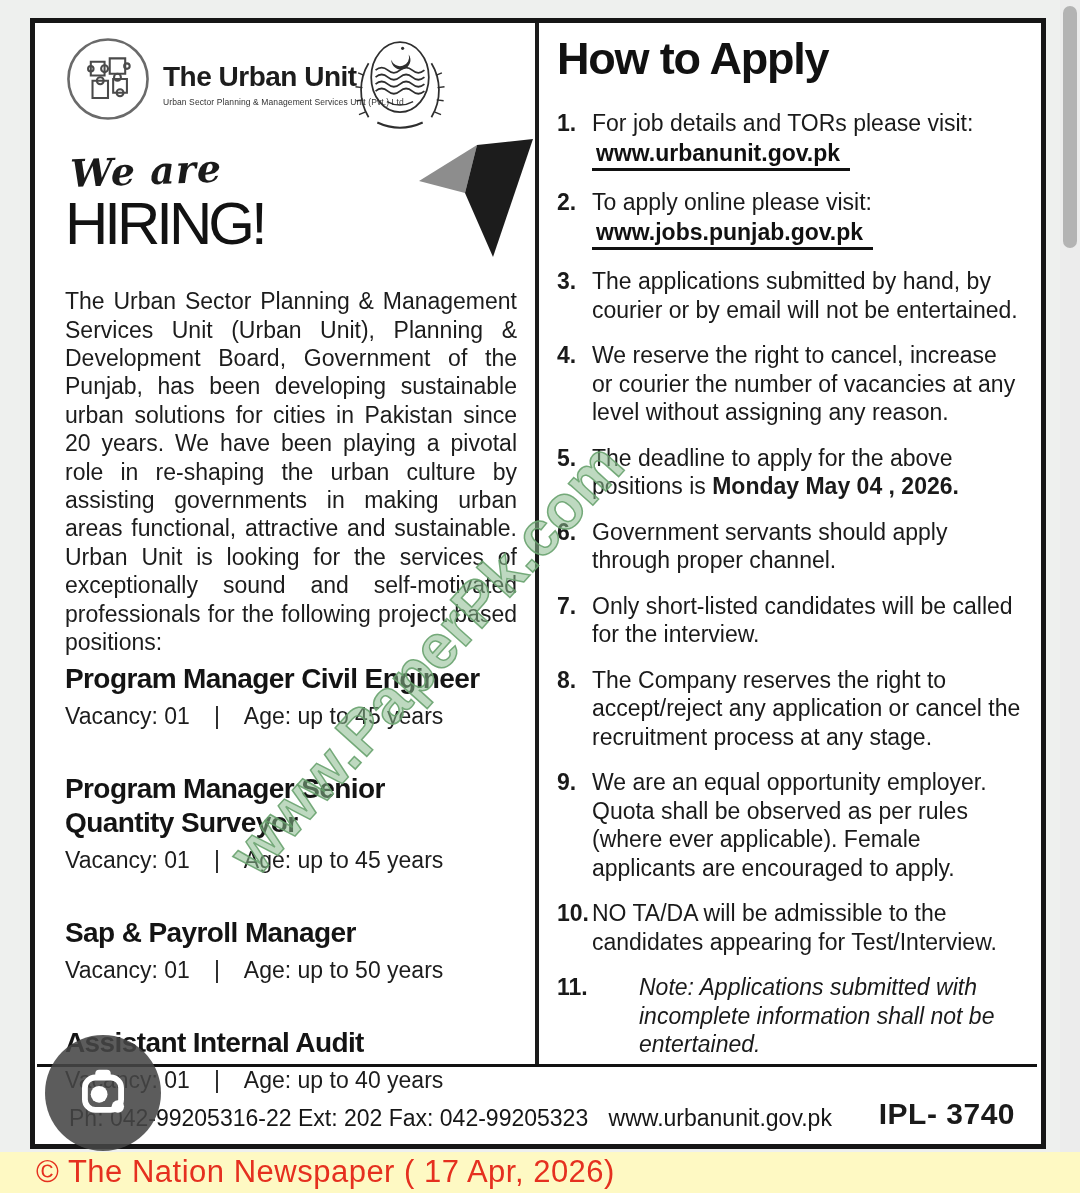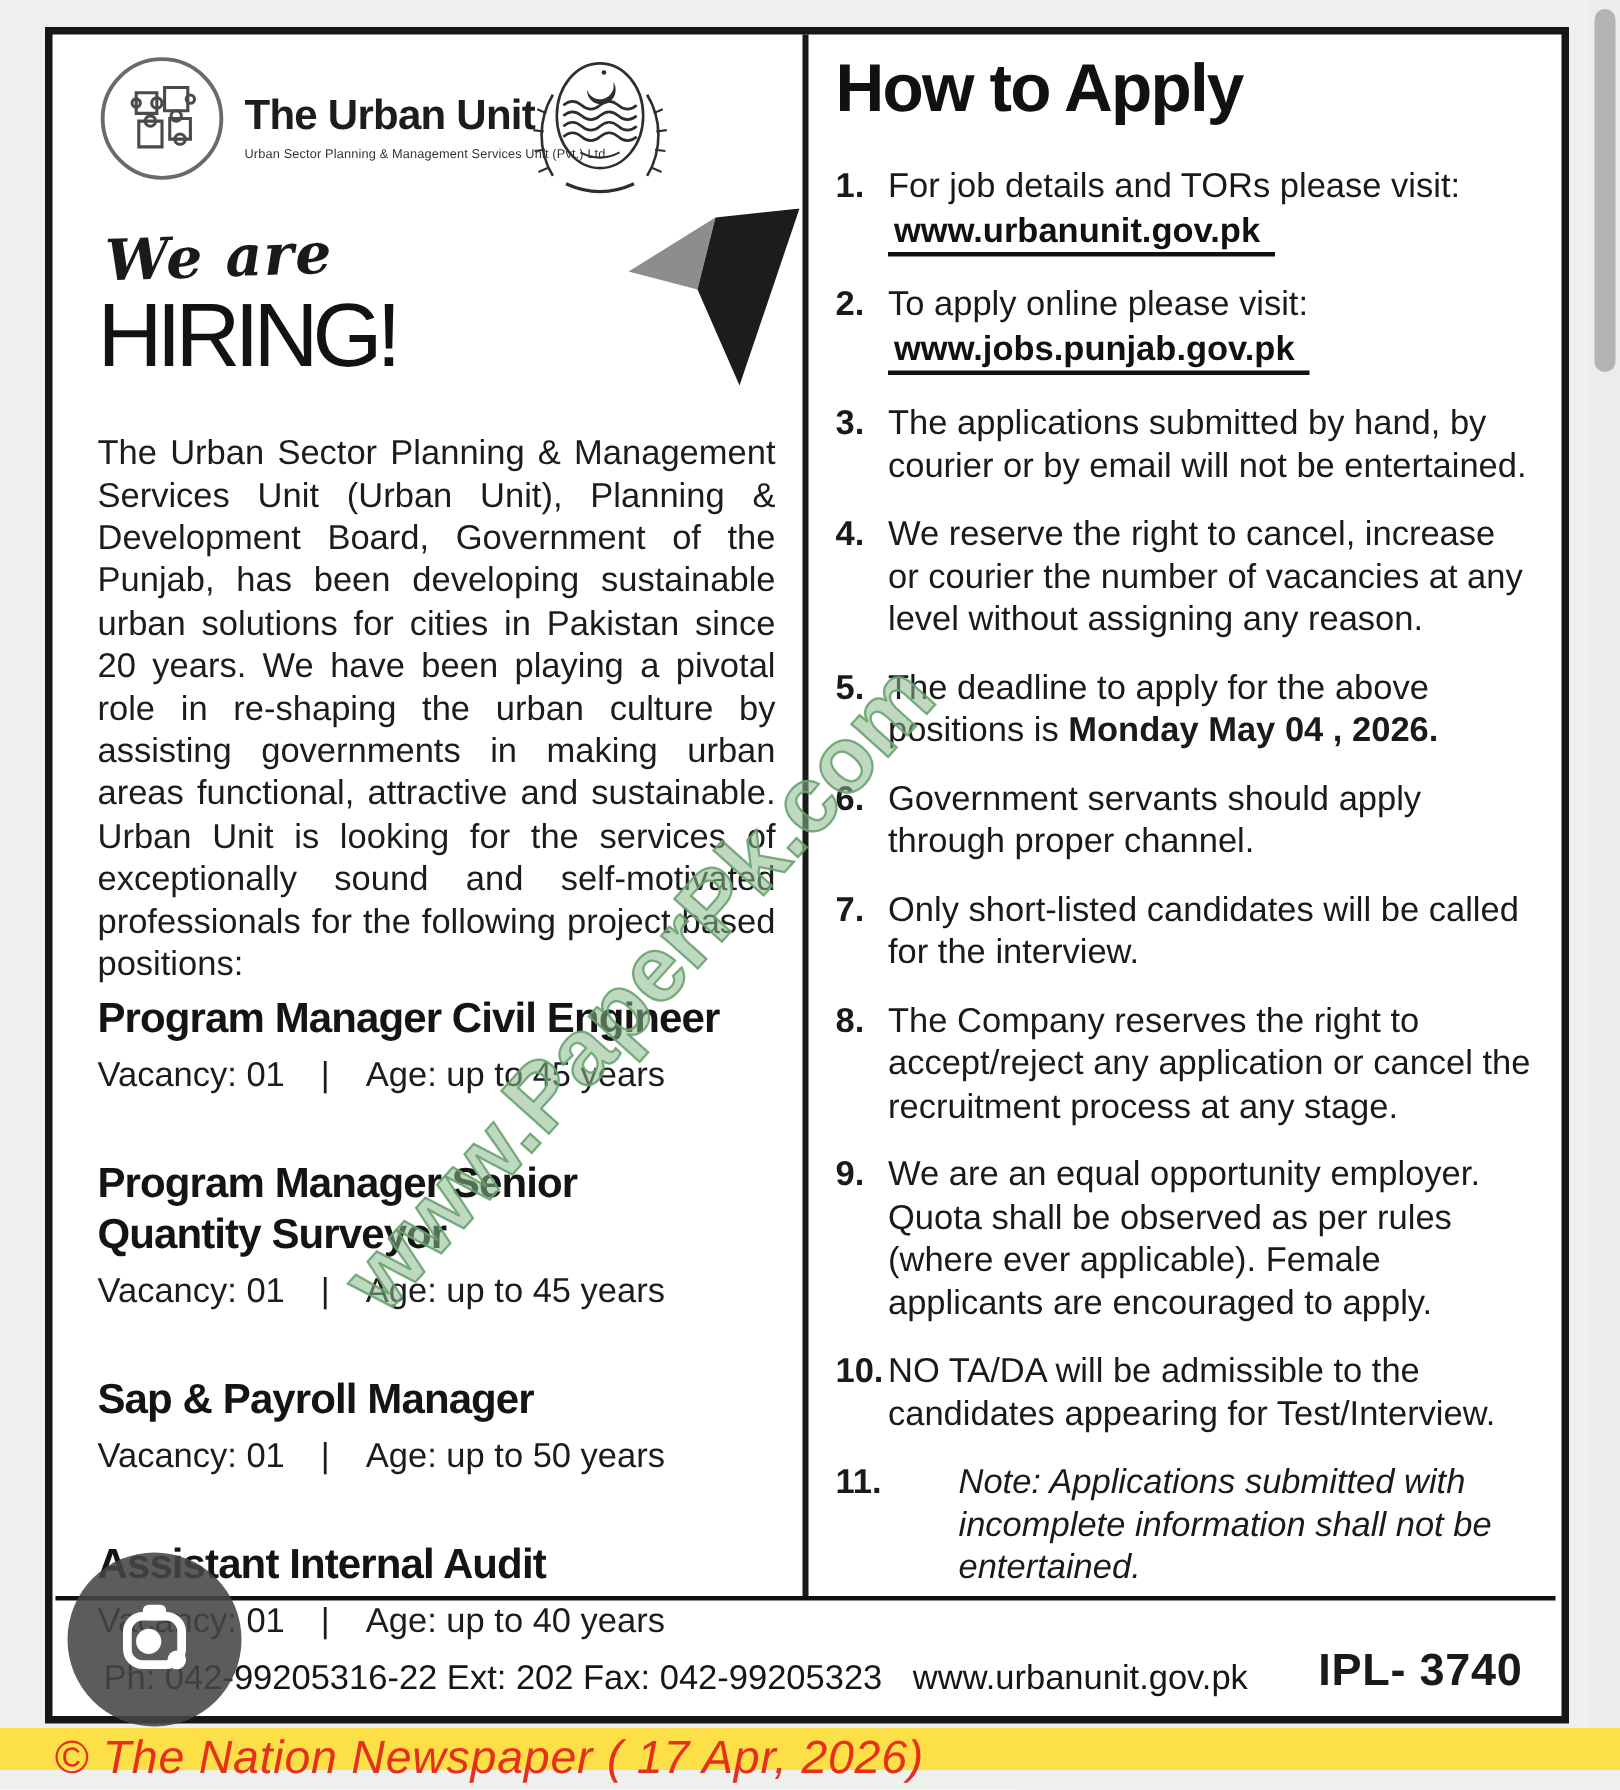--- a/index.html
+++ b/index.html
@@ -50,21 +50,21 @@
   .foot-hr { position:absolute; left:2px; top:1041px; width:1000px; height:3px; background:#111; }
   .foot-l1 { position:absolute; left:34px; top:1051px; font-size:23px; color:#161616; }
   .foot-l2 { position:absolute; left:34px; top:1082px; font-size:23px; color:#161616; }
   .foot-l2 .site { margin-left:14px; }
   .ipl { position:absolute; right:26px; top:1074px; font-size:30px; font-weight:700; letter-spacing:0.5px; }
 
   
   .lens { position:absolute; left:45px; top:1035px; width:116px; height:116px; border-radius:50%; background:rgba(70,70,70,0.88); display:flex; align-items:center; justify-content:center; z-index:10; cursor:pointer; }
 
   
-  .attr-bar { position:absolute; left:0; top:1152px; width:1080px; height:28px; background:#fde047; z-index:4;font-style:italic; }
+  .attr-bar { position:absolute; left:0; top:1152px; width:1080px; height:41px; background:#fef9c3; z-index:4; }
   .attr-text { padding-left:36px; font-size:31px; line-height:40px; color:#e5301f; letter-spacing:0.5px; }
 </style>
 </head>
 <body>
 
 <div class="page">
 
   <div class="sb-track">
     <div class="sb-thumb"></div>
   </div>

